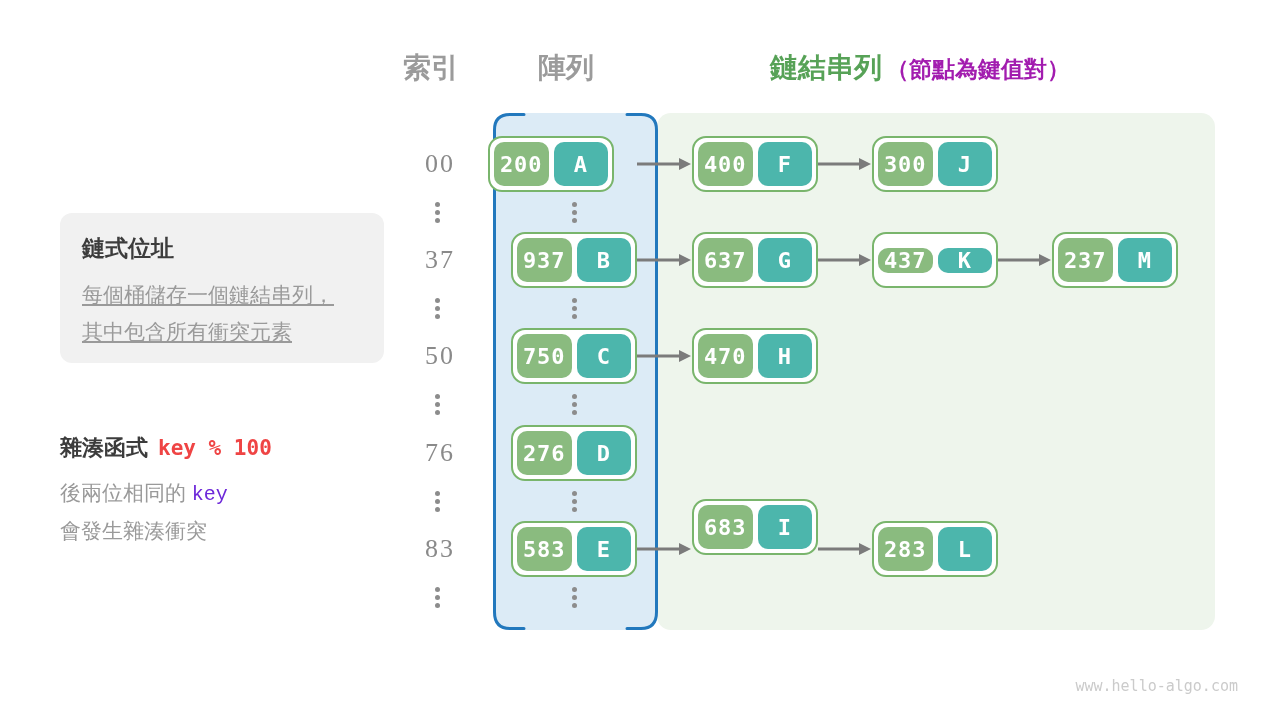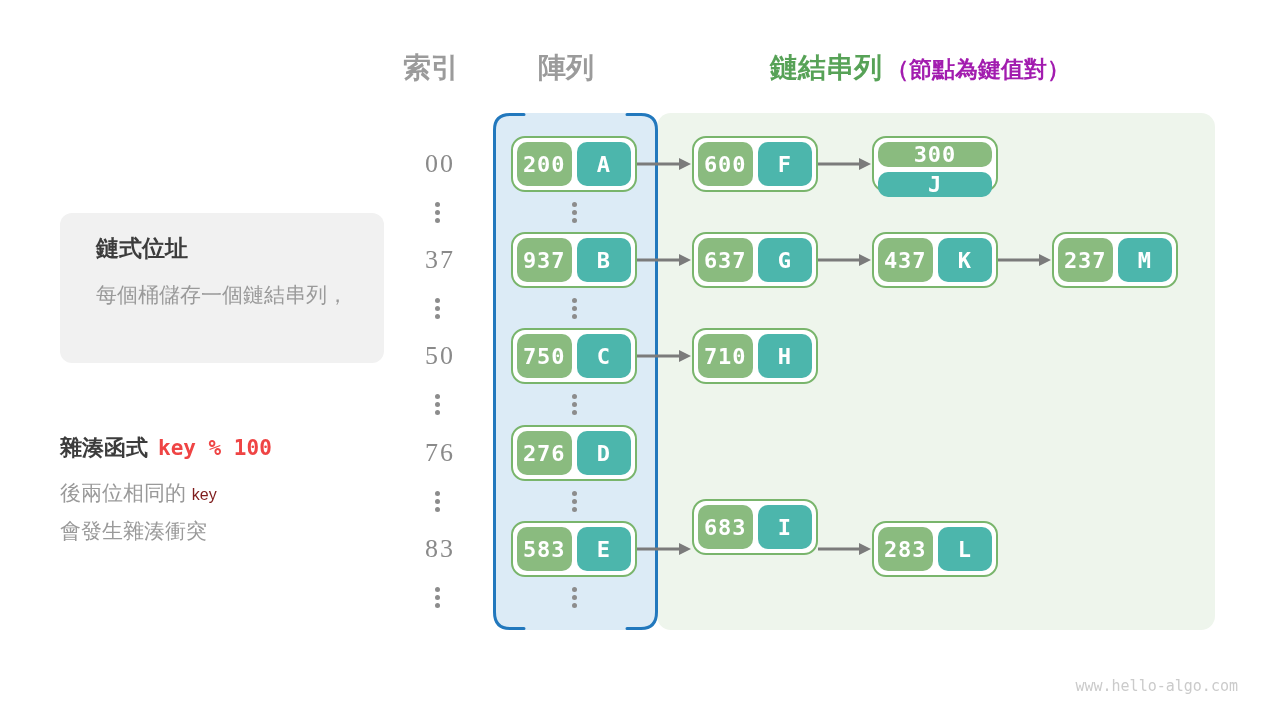--- a/index.html
+++ b/index.html
@@ -28,34 +28,34 @@
   }
   .list-panel {
     left:657px; top:113px; width:558px; height:517px;
     background:#eef5ec; border-radius:14px;
   }
 
   
   .info-box {
     left:60px; top:213px; width:324px; height:150px;
     background:#f1f1f1; border-radius:12px;
-    padding:20px 36px;
+    padding:20px 22px;
   }
   .info-title { font-size:23px; font-weight:bold; color:#3c3c3c; margin-bottom:12px; }
-  .info-line { font-size:21px; color:#9a9a9a; line-height:37px; }
+  .info-line { font-size:21px; color:#9a9a9a; line-height:37px;text-decoration:underline; }
 
   .hash-note { left:60px; top:433px; width:330px; }
   .hash-title { font-size:22px; font-weight:bold; color:#3c3c3c; margin-bottom:12px; }
   .hash-code {
     font-family:"DejaVu Sans Mono", monospace;
     font-size:21px; font-weight:bold; color:#ef4444; margin-left:10px;
   }
   .hash-line { font-size:21px; color:#9a9a9a; line-height:36px; }
   .hash-line .code {
-    font-family:Liberation Sans, sans-serif; color:#7f1d1d; font-size:16px;
+    font-family:Liberation Mono, monospace; color:#6d28d9; font-size:20px;
   }
 
   
   .idx {
     width:64px; text-align:center;
     font-family:Liberation Serif, serif;
     font-size:26px; color:#8a8a8a; letter-spacing:2px; line-height:34px;
   }
 
   
@@ -119,20 +119,21 @@
 
 <div class="abs col-hdr" style="left:403px; top:52px;">索引</div>
 <div class="abs col-hdr" style="left:538px; top:52px;">陣列</div>
 <div class="abs col-hdr green" style="left:770px; top:52px;">
   <span>鏈結串列</span><span class="hdr-note">（節點為鍵值對）</span>
 </div>
 
 <div class="abs info-box">
   <div class="info-title">鏈式位址</div>
   <div class="info-line">每個桶儲存一個鏈結串列，</div>
+  <div class="info-line">其中包含所有衝突元素</div>
 </div>
 
 <div class="abs hash-note">
   <div class="hash-title">
     <span>雜湊函式</span><span class="hash-code">key % 100</span>
   </div>
   <div class="hash-line">
     <span>後兩位相同的</span> <span class="code">key</span>
   </div>
   <div class="hash-line">會發生雜湊衝突</div>
@@ -189,56 +190,56 @@
     <i></i>
     <i></i>
     <i></i>
   </div>
 <div class="abs dots" style="left:571px; top:587px;">
     <i></i>
     <i></i>
     <i></i>
   </div>
 
-<div class="abs node" style="left:511px; top:136px;">
+<div class="abs node" style="left:488px; top:136px;">
   <span class="cell key">200</span>
     <span class="cell val">A</span>
 </div>
 <div class="abs node" style="left:692px; top:136px;">
-  <span class="cell key">600</span>
+  <span class="cell key">400</span>
     <span class="cell val">F</span>
 </div>
-<div class="abs node" style="left:872px; top:136px;flex-direction:column;">
+<div class="abs node" style="left:872px; top:136px;">
   <span class="cell key">300</span>
     <span class="cell val">J</span>
 </div>
 
 <div class="abs node" style="left:511px; top:232px;">
   <span class="cell key">937</span>
     <span class="cell val">B</span>
 </div>
 <div class="abs node" style="left:692px; top:232px;">
   <span class="cell key">637</span>
     <span class="cell val">G</span>
 </div>
-<div class="abs node" style="left:872px; top:232px;">
+<div class="abs node" style="left:872px; top:232px;align-items:center;">
   <span class="cell key">437</span>
     <span class="cell val">K</span>
 </div>
 <div class="abs node" style="left:1052px; top:232px;">
   <span class="cell key">237</span>
     <span class="cell val">M</span>
 </div>
 
 <div class="abs node" style="left:511px; top:328px;">
   <span class="cell key">750</span>
     <span class="cell val">C</span>
 </div>
 <div class="abs node" style="left:692px; top:328px;">
-  <span class="cell key">710</span>
+  <span class="cell key">470</span>
     <span class="cell val">H</span>
 </div>
 
 <div class="abs node" style="left:511px; top:425px;">
   <span class="cell key">276</span>
     <span class="cell val">D</span>
 </div>
 
 <div class="abs node" style="left:511px; top:521px;">
   <span class="cell key">583</span>

